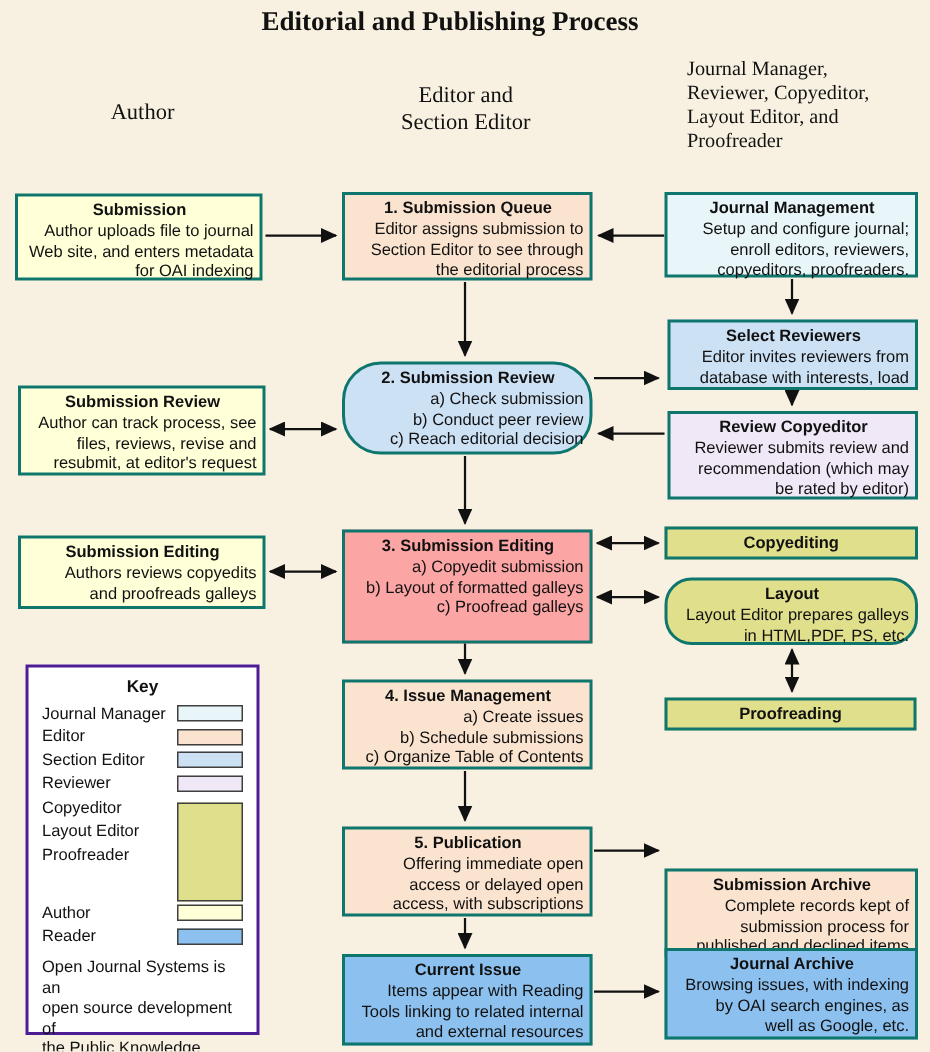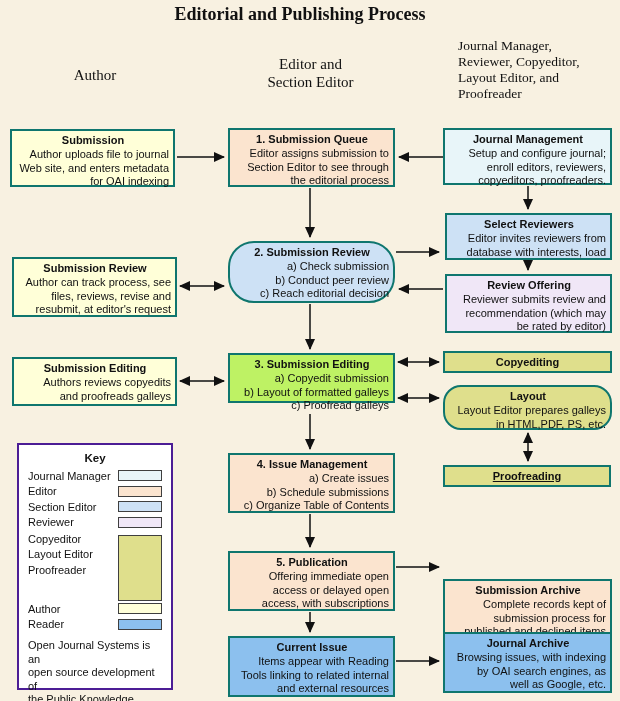--- a/index.html
+++ b/index.html
@@ -104,21 +104,21 @@
     <div class="b">Editor assigns submission to
 Section Editor to see through
 the editorial process</div>
   </div>
   <div class="box" style="left: 228px; top: 241px; width: 167px; height: 62px; background-color: rgb(205, 225, 245); border-radius: 26px;">
     <div class="t">2. Submission Review</div>
     <div class="b">a) Check submission
 b) Conduct peer review
 c) Reach editorial decision</div>
   </div>
-  <div class="box" style="left: 228px; top: 353px; width: 167px; height: 50px; background-color: #bef264;">
+  <div class="box" style="left: 228px; top: 353px; width: 167px; height: 76px; background-color: #fca5a5;">
     <div class="t">3. Submission Editing</div>
     <div class="b">a) Copyedit submission
 b) Layout of formatted galleys
 c) Proofread galleys</div>
   </div>
   <div class="box" style="left: 228px; top: 453px; width: 167px; height: 60px; background-color: rgb(251, 228, 207);">
     <div class="t">4. Issue Management</div>
     <div class="b">a) Create issues
 b) Schedule submissions
 c) Organize Table of Contents</div>
@@ -141,34 +141,34 @@
     <div class="b">Setup and configure journal;
 enroll editors, reviewers,
 copyeditors, proofreaders.</div>
   </div>
   <div class="box" style="left: 445px; top: 213px; width: 167px; height: 47px; background-color: rgb(205, 225, 245);">
     <div class="t">Select Reviewers</div>
     <div class="b">Editor invites reviewers from
 database with interests, load</div>
   </div>
   <div class="box" style="left: 445px; top: 274px; width: 167px; height: 59px; background-color: rgb(240, 231, 247);">
-    <div class="t">Review Offering</div>
+    <div class="t">Review Copyeditor</div>
     <div class="b">Reviewer submits review and
 recommendation (which may
 be rated by editor)</div>
   </div>
   <div class="box titleonly" style="left: 443px; top: 351px; width: 169px; height: 22px; background-color: rgb(223, 223, 140);">
     <div class="t">Copyediting</div>
   </div>
   <div class="box" style="left: 443px; top: 385px; width: 169px; height: 45px; background-color: rgb(223, 223, 140); border-radius: 18px;">
     <div class="t">Layout</div>
     <div class="b">Layout Editor prepares galleys
 in HTML,PDF, PS, etc.</div>
   </div>
-  <div class="box titleonly" style="left: 443px; top: 465px; width: 168px; height: 22px; background-color: rgb(223, 223, 140); text-decoration: underline;">
+  <div class="box titleonly" style="left: 443px; top: 465px; width: 168px; height: 22px; background-color: rgb(223, 223, 140);">
     <div class="t">Proofreading</div>
   </div>
   <div class="box" style="left: 443px; top: 535px; width: 169px; height: 59px; background-color: rgb(251, 228, 207); margin-top: 44px;">
     <div class="t">Submission Archive</div>
     <div class="b">Complete records kept of
 submission process for
 published and declined items</div>
   </div>
   <div class="box" style="left: 443px; top: 632px; width: 169px; height: 61px; background-color: rgb(140, 192, 238);">
     <div class="t">Journal Archive</div>

